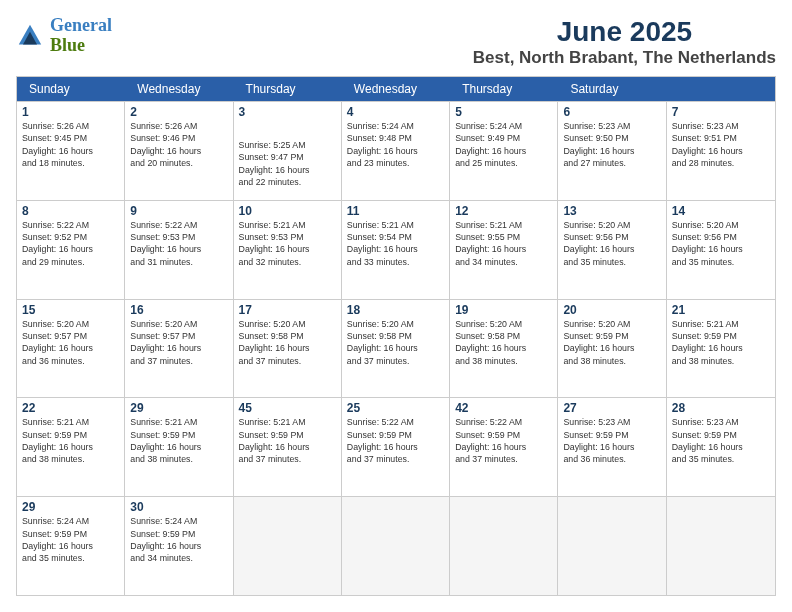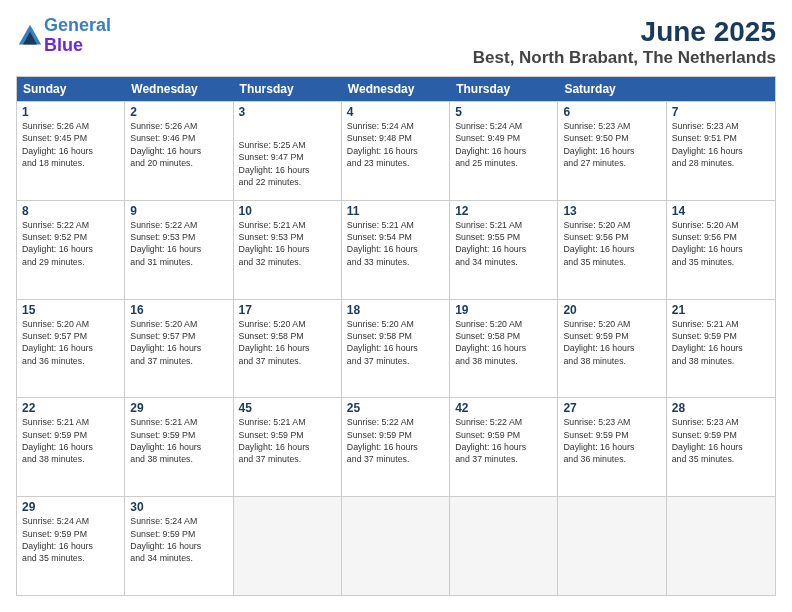--- a/index.html
+++ b/index.html
@@ -19,36 +19,38 @@
     }
     .header {
       display: flex;
       justify-content: space-between;
       align-items: flex-start;
       margin-bottom: 8px;
     }
     .logo {
       display: flex;
       align-items: center;
+      gap: 6px;
+      font-family: Liberation Serif, serif;
     }
     .logo-text {
       font-size: 18px;
       font-weight: bold;
       color: #1a3a5c;
       line-height: 1.1;
     }
     .logo-text span {
       color: #3a7fc1;
     }
     .logo-icon {
       width: 28px;
       height: 28px;
     }
     .title-block {
-      text-align: right;
+      text-align: center;
     }
     .month-title {
       font-size: 28px;
       font-weight: bold;
       color: #1a3a5c;
     }
     .subtitle {
       font-size: 17px;
       color: #444;
       font-weight: bold;
@@ -60,22 +62,22 @@
       border: 1px solid #ccc;
     }
     .cal-header {
       display: grid;
       grid-template-columns: repeat(7, 1fr);
       background: #2a5fa8;
     }
     .cal-header-cell {
       color: #fff;
       font-size: 12px;
-      font-weight: bold;
-      padding: 5px 6px;
+      font-weight: normal;
+      padding: 5px 12px;
       text-align: left;
     }
     .cal-body {
       flex: 1;
       display: flex;
       flex-direction: column;
     }
     .cal-row {
       display: grid;
       grid-template-columns: repeat(7, 1fr);
@@ -112,21 +114,21 @@
 
 <div class="page">
   <div class="header">
     <div class="logo">
       <svg class="logo-icon" viewBox="0 0 40 40">
         <polygon points="20,4 36,32 4,32" fill="#3a7fc1"></polygon>
         <polygon points="20,14 30,32 10,32" fill="#1a3a5c"></polygon>
       </svg>
       <div class="logo-text">
         <div><span>General</span></div>
-        <div><span style="color:#6d28d9">Blue</span></div>
+        <div><span style="color:#4d7c0f">Blue</span></div>
       </div>
     </div>
     <div class="title-block">
       <div class="month-title">June 2025</div>
       <div class="subtitle">Best, North Brabant, The Netherlands</div>
     </div>
   </div>
 
   <div class="calendar">
     <div class="cal-header">

